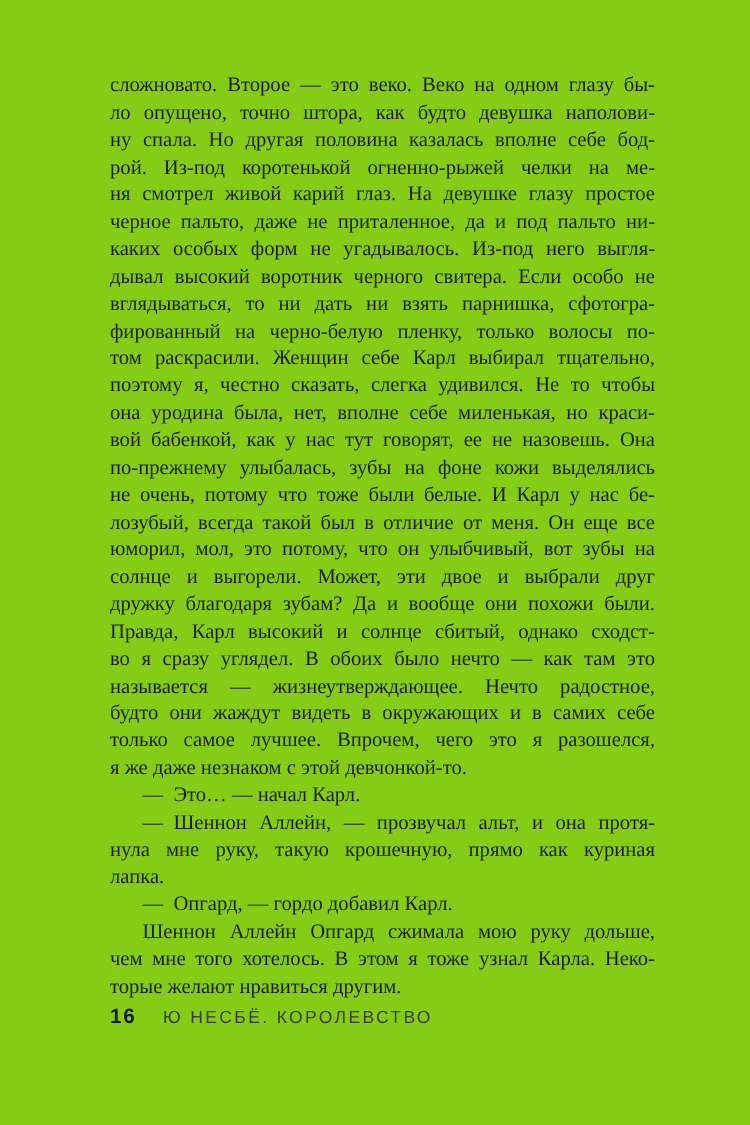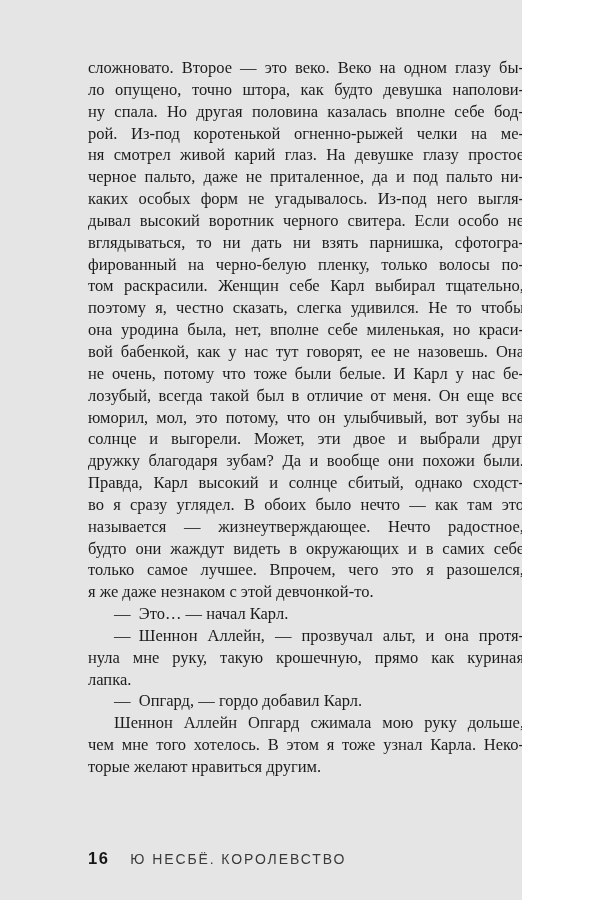--- a/index.html
+++ b/index.html
@@ -3,22 +3,22 @@
 <meta charset="utf-8">
 <style>
   html, body { margin: 0; padding: 0; }
   body {
     width: 600px; height: 900px;
     background: #ffffff;
     font-family: "Liberation Serif", "DejaVu Serif", serif;
   }
   .book-page {
     position: relative;
-    width: 522px; height: 900px;
-    background: #e5e5e5;
+    width: 600px; height: 900px;
+    background: #84cc16;
     overflow: hidden;
   }
   .text-block {
     position: absolute;
     left: 88px; top: 57px;
     width: 436px;
     color: #1c1c1c;
     font-size: 16.5px;
     line-height: 21.85px;
   }
@@ -37,21 +37,20 @@
     display: flex;
     align-items: baseline;
     gap: 21px;
     font-family: "Liberation Sans", "DejaVu Sans", sans-serif;
   }
   .pagenum {
     font-weight: bold;
     font-size: 16.5px;
     letter-spacing: 1.5px;
     color: #161616;
-    margin-top: 45px;
   }
   .running {
     font-size: 14px;
     letter-spacing: 1.9px;
     font-weight: normal;
     color: #3a3a3a;
   }
 </style>
 </head>
 <body>
@@ -65,20 +64,21 @@
     <div class="line">ня смотрел живой карий глаз. На девушке глазу простое</div>
     <div class="line">черное пальто, даже не приталенное, да и под пальто ни-</div>
     <div class="line">каких особых форм не угадывалось. Из-под него выгля-</div>
     <div class="line">дывал высокий воротник черного свитера. Если особо не</div>
     <div class="line">вглядываться, то ни дать ни взять парнишка, сфотогра-</div>
     <div class="line">фированный на черно-белую пленку, только волосы по-</div>
     <div class="line">том раскрасили. Женщин себе Карл выбирал тщательно,</div>
     <div class="line">поэтому я, честно сказать, слегка удивился. Не то чтобы</div>
     <div class="line">она уродина была, нет, вполне себе миленькая, но краси-</div>
     <div class="line">вой бабенкой, как у нас тут говорят, ее не назовешь. Она</div>
+    <div class="line">по-прежнему улыбалась, зубы на фоне кожи выделялись</div>
     <div class="line">не очень, потому что тоже были белые. И Карл у нас бе-</div>
     <div class="line">лозубый, всегда такой был в отличие от меня. Он еще все</div>
     <div class="line">юморил, мол, это потому, что он улыбчивый, вот зубы на</div>
     <div class="line">солнце и выгорели. Может, эти двое и выбрали друг</div>
     <div class="line">дружку благодаря зубам? Да и вообще они похожи были.</div>
     <div class="line">Правда, Карл высокий и солнце сбитый, однако сходст-</div>
     <div class="line">во я сразу углядел. В обоих было нечто — как там это</div>
     <div class="line">называется — жизнеутверждающее. Нечто радостное,</div>
     <div class="line">будто они жаждут видеть в окружающих и в самих себе</div>
     <div class="line">только самое лучшее. Впрочем, чего это я разошелся,</div>

